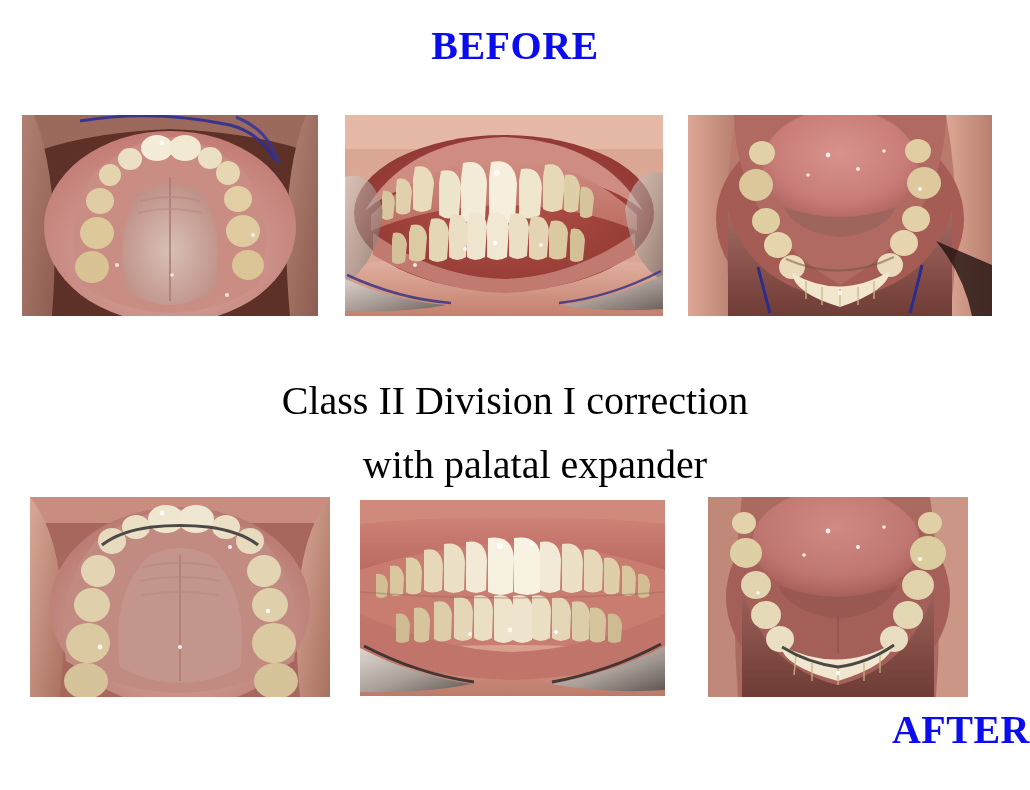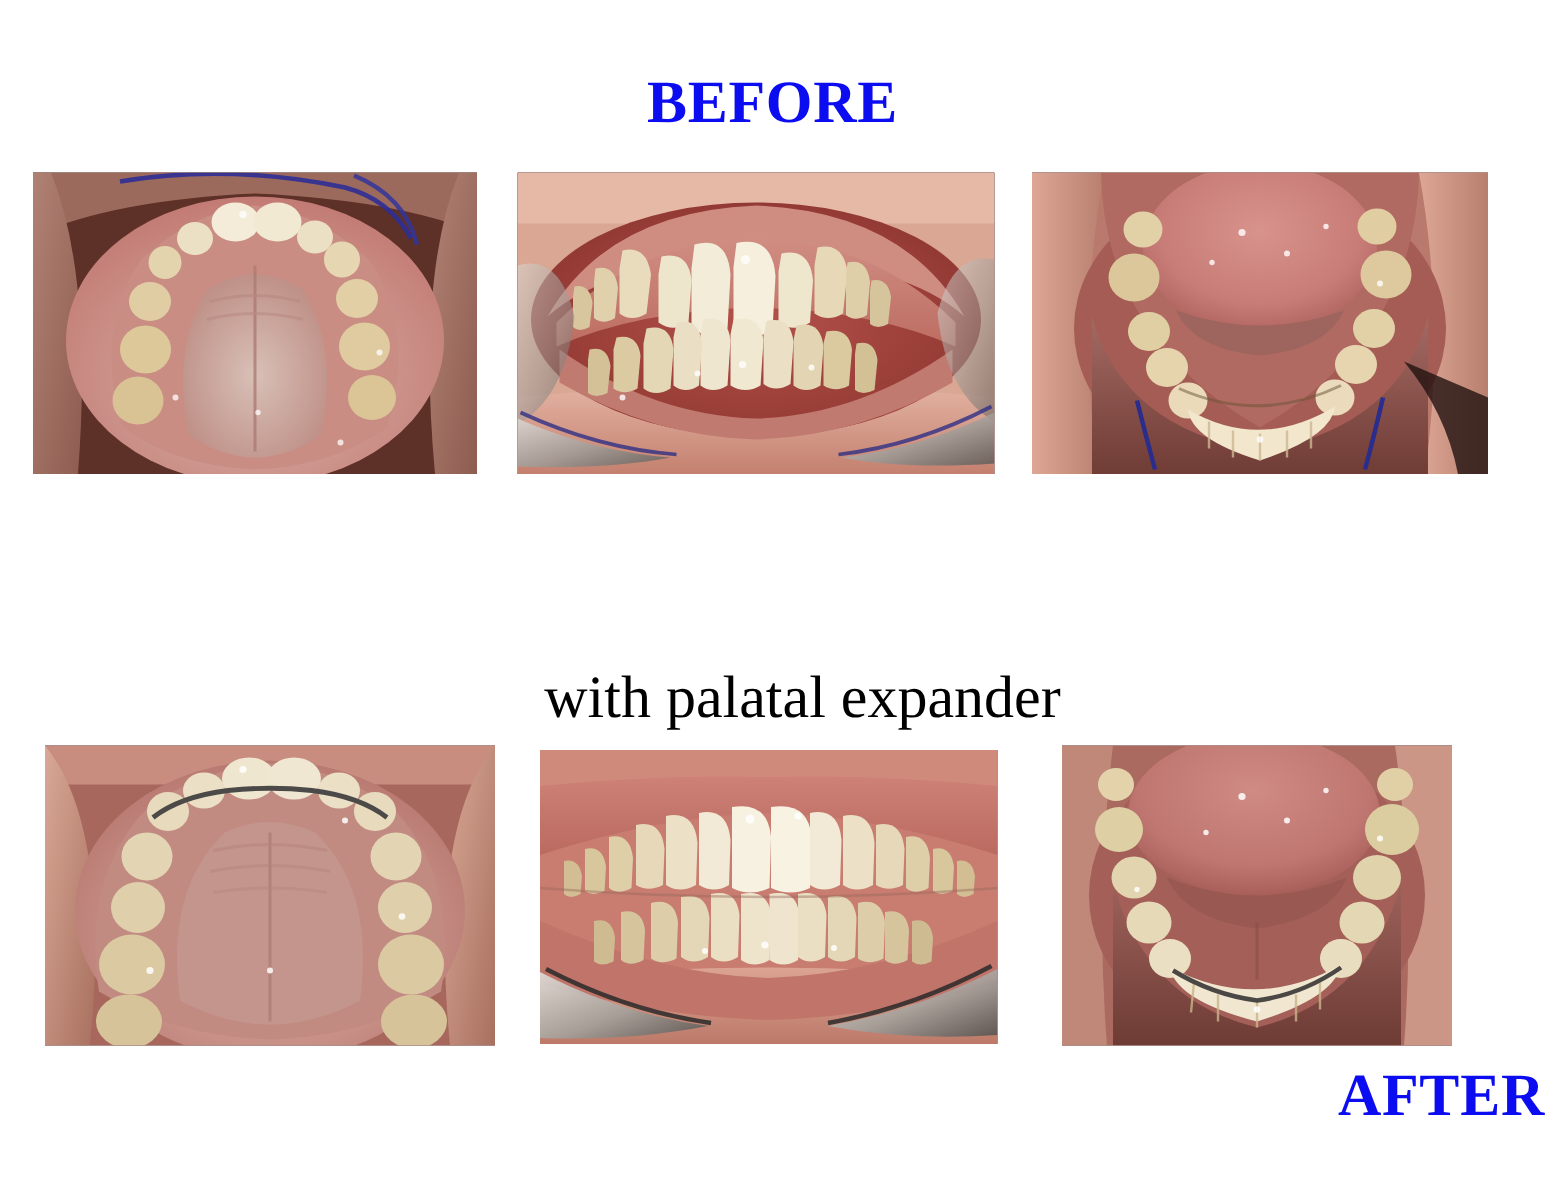--- a/index.html
+++ b/index.html
@@ -59,21 +59,21 @@
   .photo .layer {
     position: absolute;
     top: 0; left: 0; right: 0; bottom: 0;
   }
 </style>
 </head>
 <body>
 
 <div class="slide">
 
-  <div class="label" id="before-label" style="color: rgb(12, 12, 240); margin-top: 22px;">BEFORE</div>
+  <div class="label" id="before-label" style="color: rgb(12, 12, 240);">BEFORE</div>
 
   <div class="photo" id="photo-before-upper" style="left:22px; top:115px; width:296px; height:201px;">
     <svg class="layer" viewBox="0 0 296 201" preserveAspectRatio="none">
       <defs>
         <radialGradient id="bu-palate" cx="50%" cy="62%" r="62%">
           <stop offset="0%" stop-color="#c9a79c"></stop>
           <stop offset="45%" stop-color="#cf9b92"></stop>
           <stop offset="100%" stop-color="#c27b74"></stop>
         </radialGradient>
         <linearGradient id="bu-cheek" x1="0" y1="0" x2="1" y2="1">
@@ -244,20 +244,21 @@
         <circle cx="140" cy="40" r="2.4" fill="#fff"></circle>
         <circle cx="170" cy="54" r="2" fill="#fff"></circle>
         <circle cx="120" cy="60" r="1.8" fill="#fff"></circle>
         <circle cx="196" cy="36" r="1.8" fill="#fff"></circle>
         <circle cx="152" cy="178" r="2.2" fill="#fff"></circle>
         <circle cx="232" cy="74" r="2" fill="#fff"></circle>
       </g>
     </svg>
   </div>
 
+  <div class="caption" id="caption-line-1" style="color: rgb(0, 0, 0);">Class II Division I correction</div>
   <div class="caption" id="caption-line-2" style="color: rgb(0, 0, 0);">with palatal expander</div>
 
   <div class="photo" id="photo-after-upper" style="left:30px; top:497px; width:300px; height:200px;">
     <svg class="layer" viewBox="0 0 300 200" preserveAspectRatio="none">
       <defs>
         <radialGradient id="au-palate" cx="50%" cy="58%" r="64%">
           <stop offset="0%" stop-color="#caa69c"></stop>
           <stop offset="55%" stop-color="#c99289"></stop>
           <stop offset="100%" stop-color="#b4736b"></stop>
         </radialGradient>

